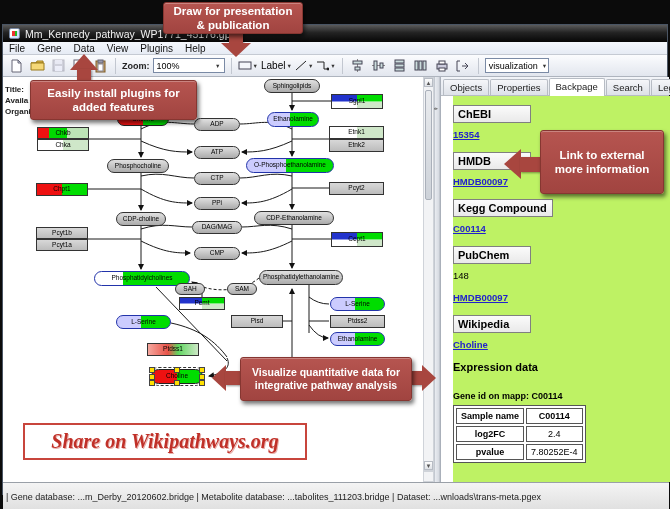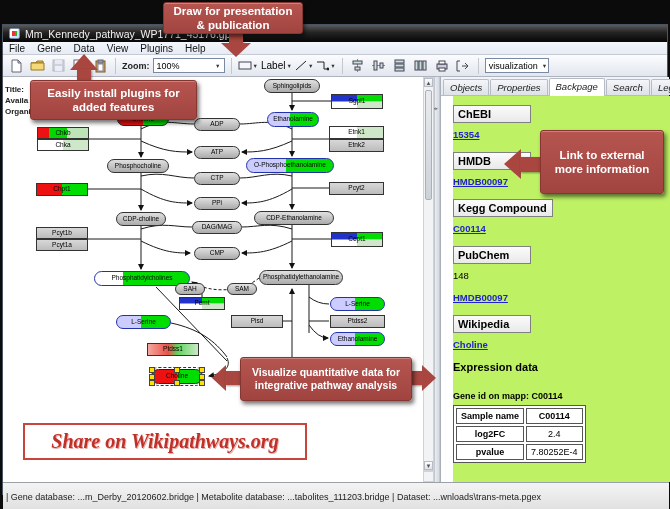--- a/index.html
+++ b/index.html
@@ -84,21 +84,21 @@
   #splitter { position:absolute; left:431px; top:0; width:6px; height:405px;
               background:linear-gradient(90deg,#e9ecf1,#d6dae1); border-left:1px solid #c3c8d0;
               border-right:1px solid #c3c8d0; }
   #splitter::before { content:"◂▸"; position:absolute; top:28px; left:-2px; font-size:5px; color:#777; }
 
   
   #panel { position:absolute; left:437px; top:0; width:229px; height:405px; background:#fff;
            border-left:1px solid #aab0ba; }
   #tabs { position:absolute; left:0; top:0; width:100%; height:19px;
           background:linear-gradient(#f2f4f8,#e3e7ee); border-bottom:1px solid #b7bcc4;
-          display:flex; align-items:flex-end; padding-left:2px;font-style:italic; }
+          display:flex; align-items:flex-end; padding-left:2px; }
   .tab { font-size:9.5px; color:#222; padding:2px 6px 2px; margin-right:1px;
          border:1px solid #b7bcc4; border-bottom:none; border-radius:2px 2px 0 0;
          background:linear-gradient(#f5f6f9,#dde1e8); height:16px; }
   .tab.active { background:#fff; font-weight:normal; height:18px; position:relative; top:1px; }
   #panel-content { position:absolute; left:12px; top:19px; width:100%; height:386px;
                    padding:8px 0 0 0; background:#bef264; overflow:hidden; }
   .bp-section { margin-bottom:11px; }
   .bp-header { display:inline-block; min-width:78px; border:1px solid #808080;
                background:linear-gradient(#fbfbfb,#e9e9e9); font-weight:bold; font-size:11px;
                padding:2px 5px 2px 4px; color:#000; }

